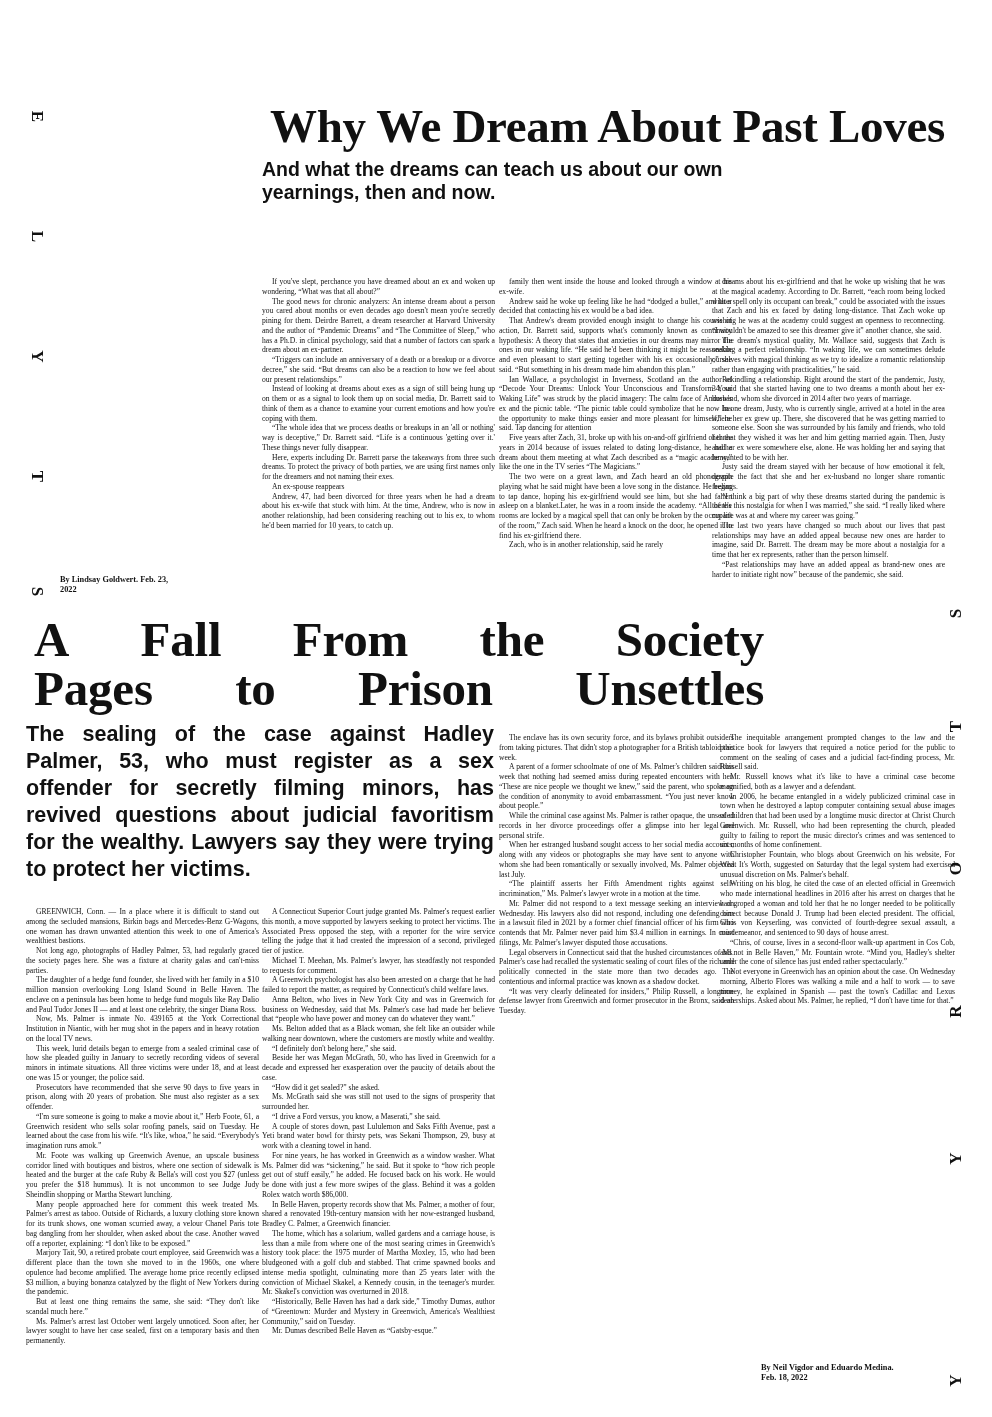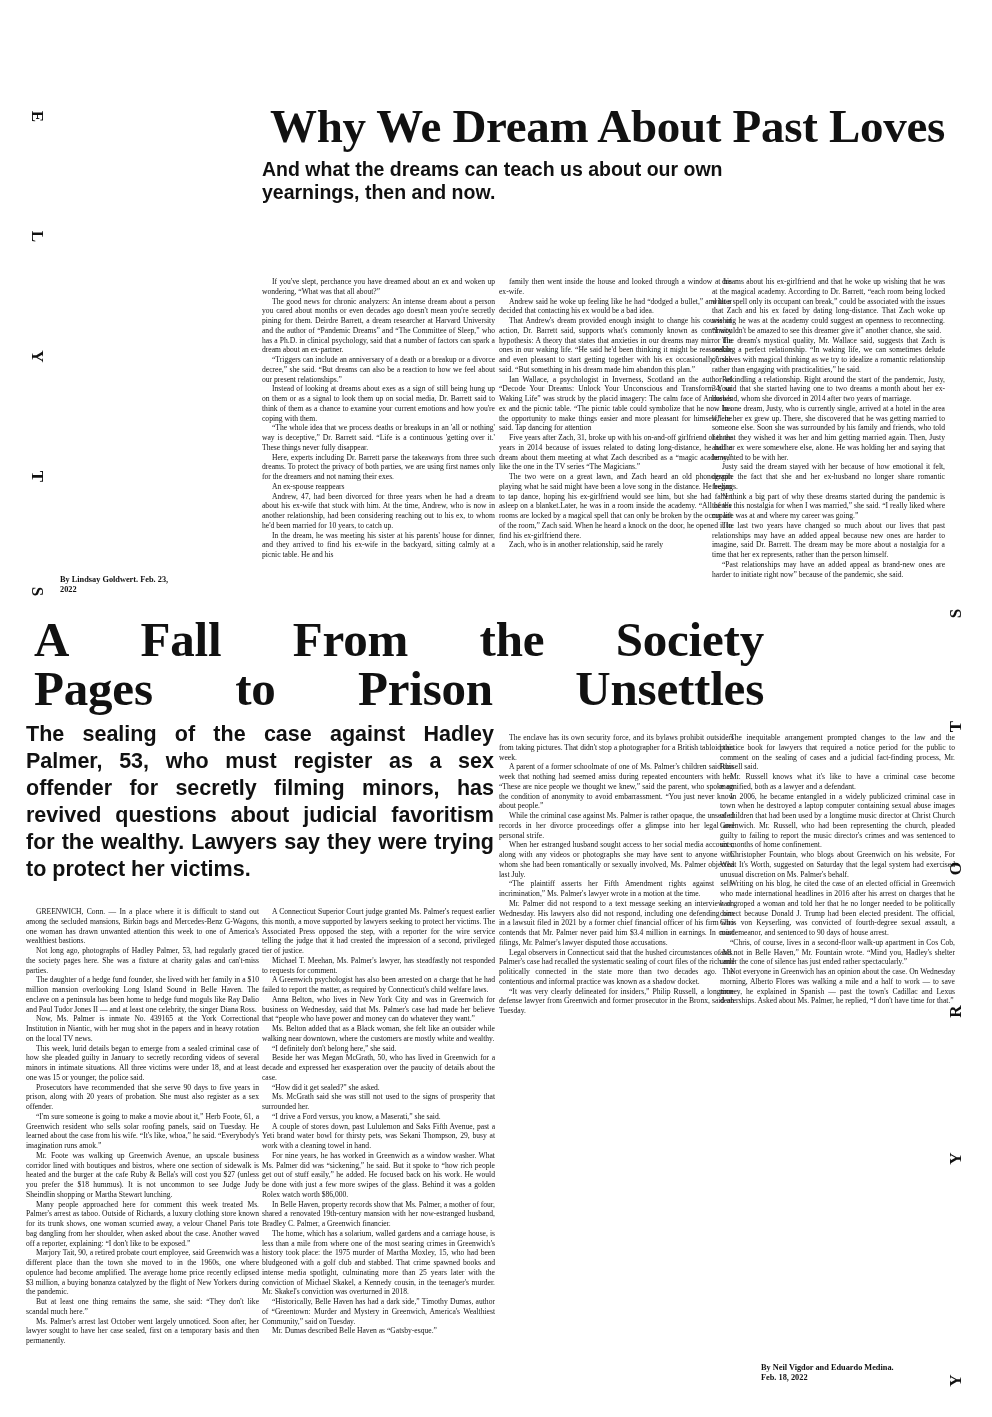--- a/index.html
+++ b/index.html
@@ -170,21 +170,20 @@
 
   <div class="col" id="a1-col1">
       <p>If you've slept, perchance you have dreamed about an ex and woken up wondering, “What was that all about?”</p>
       <p>The good news for chronic analyzers: An intense dream about a person you cared about months or even decades ago doesn't mean you're secretly pining for them. Deirdre Barrett, a dream researcher at Harvard University and the author of “Pandemic Dreams” and “The Committee of Sleep,” who has a Ph.D. in clinical psychology, said that a number of factors can spark a dream about an ex-partner.</p>
       <p>“Triggers can include an anniversary of a death or a breakup or a divorce decree,” she said. “But dreams can also be a reaction to how we feel about our present relationships.”</p>
       <p>Instead of looking at dreams about exes as a sign of still being hung up on them or as a signal to look them up on social media, Dr. Barrett said to think of them as a chance to examine your current emotions and how you're coping with them.</p>
       <p>“The whole idea that we process deaths or breakups in an 'all or nothing' way is deceptive,” Dr. Barrett said. “Life is a continuous 'getting over it.' These things never fully disappear.</p>
       <p>Here, experts including Dr. Barrett parse the takeaways from three such dreams. To protect the privacy of both parties, we are using first names only for the dreamers and not naming their exes.</p>
       <p>An ex-spouse reappears</p>
       <p>Andrew, 47, had been divorced for three years when he had a dream about his ex-wife that stuck with him. At the time, Andrew, who is now in another relationship, had been considering reaching out to his ex, to whom he'd been married for 10 years, to catch up.</p>
-      <p>In the dream, he was meeting his sister at his parents' house for dinner, and they arrived to find his ex-wife in the backyard, sitting calmly at a picnic table. He and his</p>
     </div>
   <div class="col" id="a1-col2">
       <p>family then went inside the house and looked through a window at his ex-wife.</p>
       <p>Andrew said he woke up feeling like he had “dodged a bullet,” and later decided that contacting his ex would be a bad idea.</p>
       <p>That Andrew's dream provided enough insight to change his course of action, Dr. Barrett said, supports what's commonly known as continuity hypothesis: A theory that states that anxieties in our dreams may mirror the ones in our waking life. “He said he'd been thinking it might be reasonable and even pleasant to start getting together with his ex occasionally,” she said. “But something in his dream made him abandon this plan.”</p>
       <p>Ian Wallace, a psychologist in Inverness, Scotland an the author of “Decode Your Dreams: Unlock Your Unconscious and Transform Your Waking Life” was struck by the placid imagery: The calm face of Andrew's ex and the picnic table.        “The picnic table could symbolize that he now has the opportunity to make things easier and more pleasant for himself,” he said. Tap dancing for attention</p>
       <p>Five years after Zach, 31, broke up with his on-and-off girlfriend of three years in 2014 because of issues related to dating long-distance, he had a dream about them meeting at what Zach described as a “magic academy,” like the one in the TV series “The Magicians.”</p>
       <p>The two were on a great lawn, and Zach heard an old phonograph playing what he said might have been a love song in the distance. He began to tap dance, hoping his ex-girlfriend would see him, but she had fallen asleep on a blanket.Later, he was in a room inside the academy. “All of the rooms are locked by a magical spell that can only be broken by the occupant of the room,” Zach said. When he heard a knock on the door, he opened it to find his ex-girlfriend there.</p>
       <p>Zach, who is in another relationship, said he rarely</p>
     </div>

